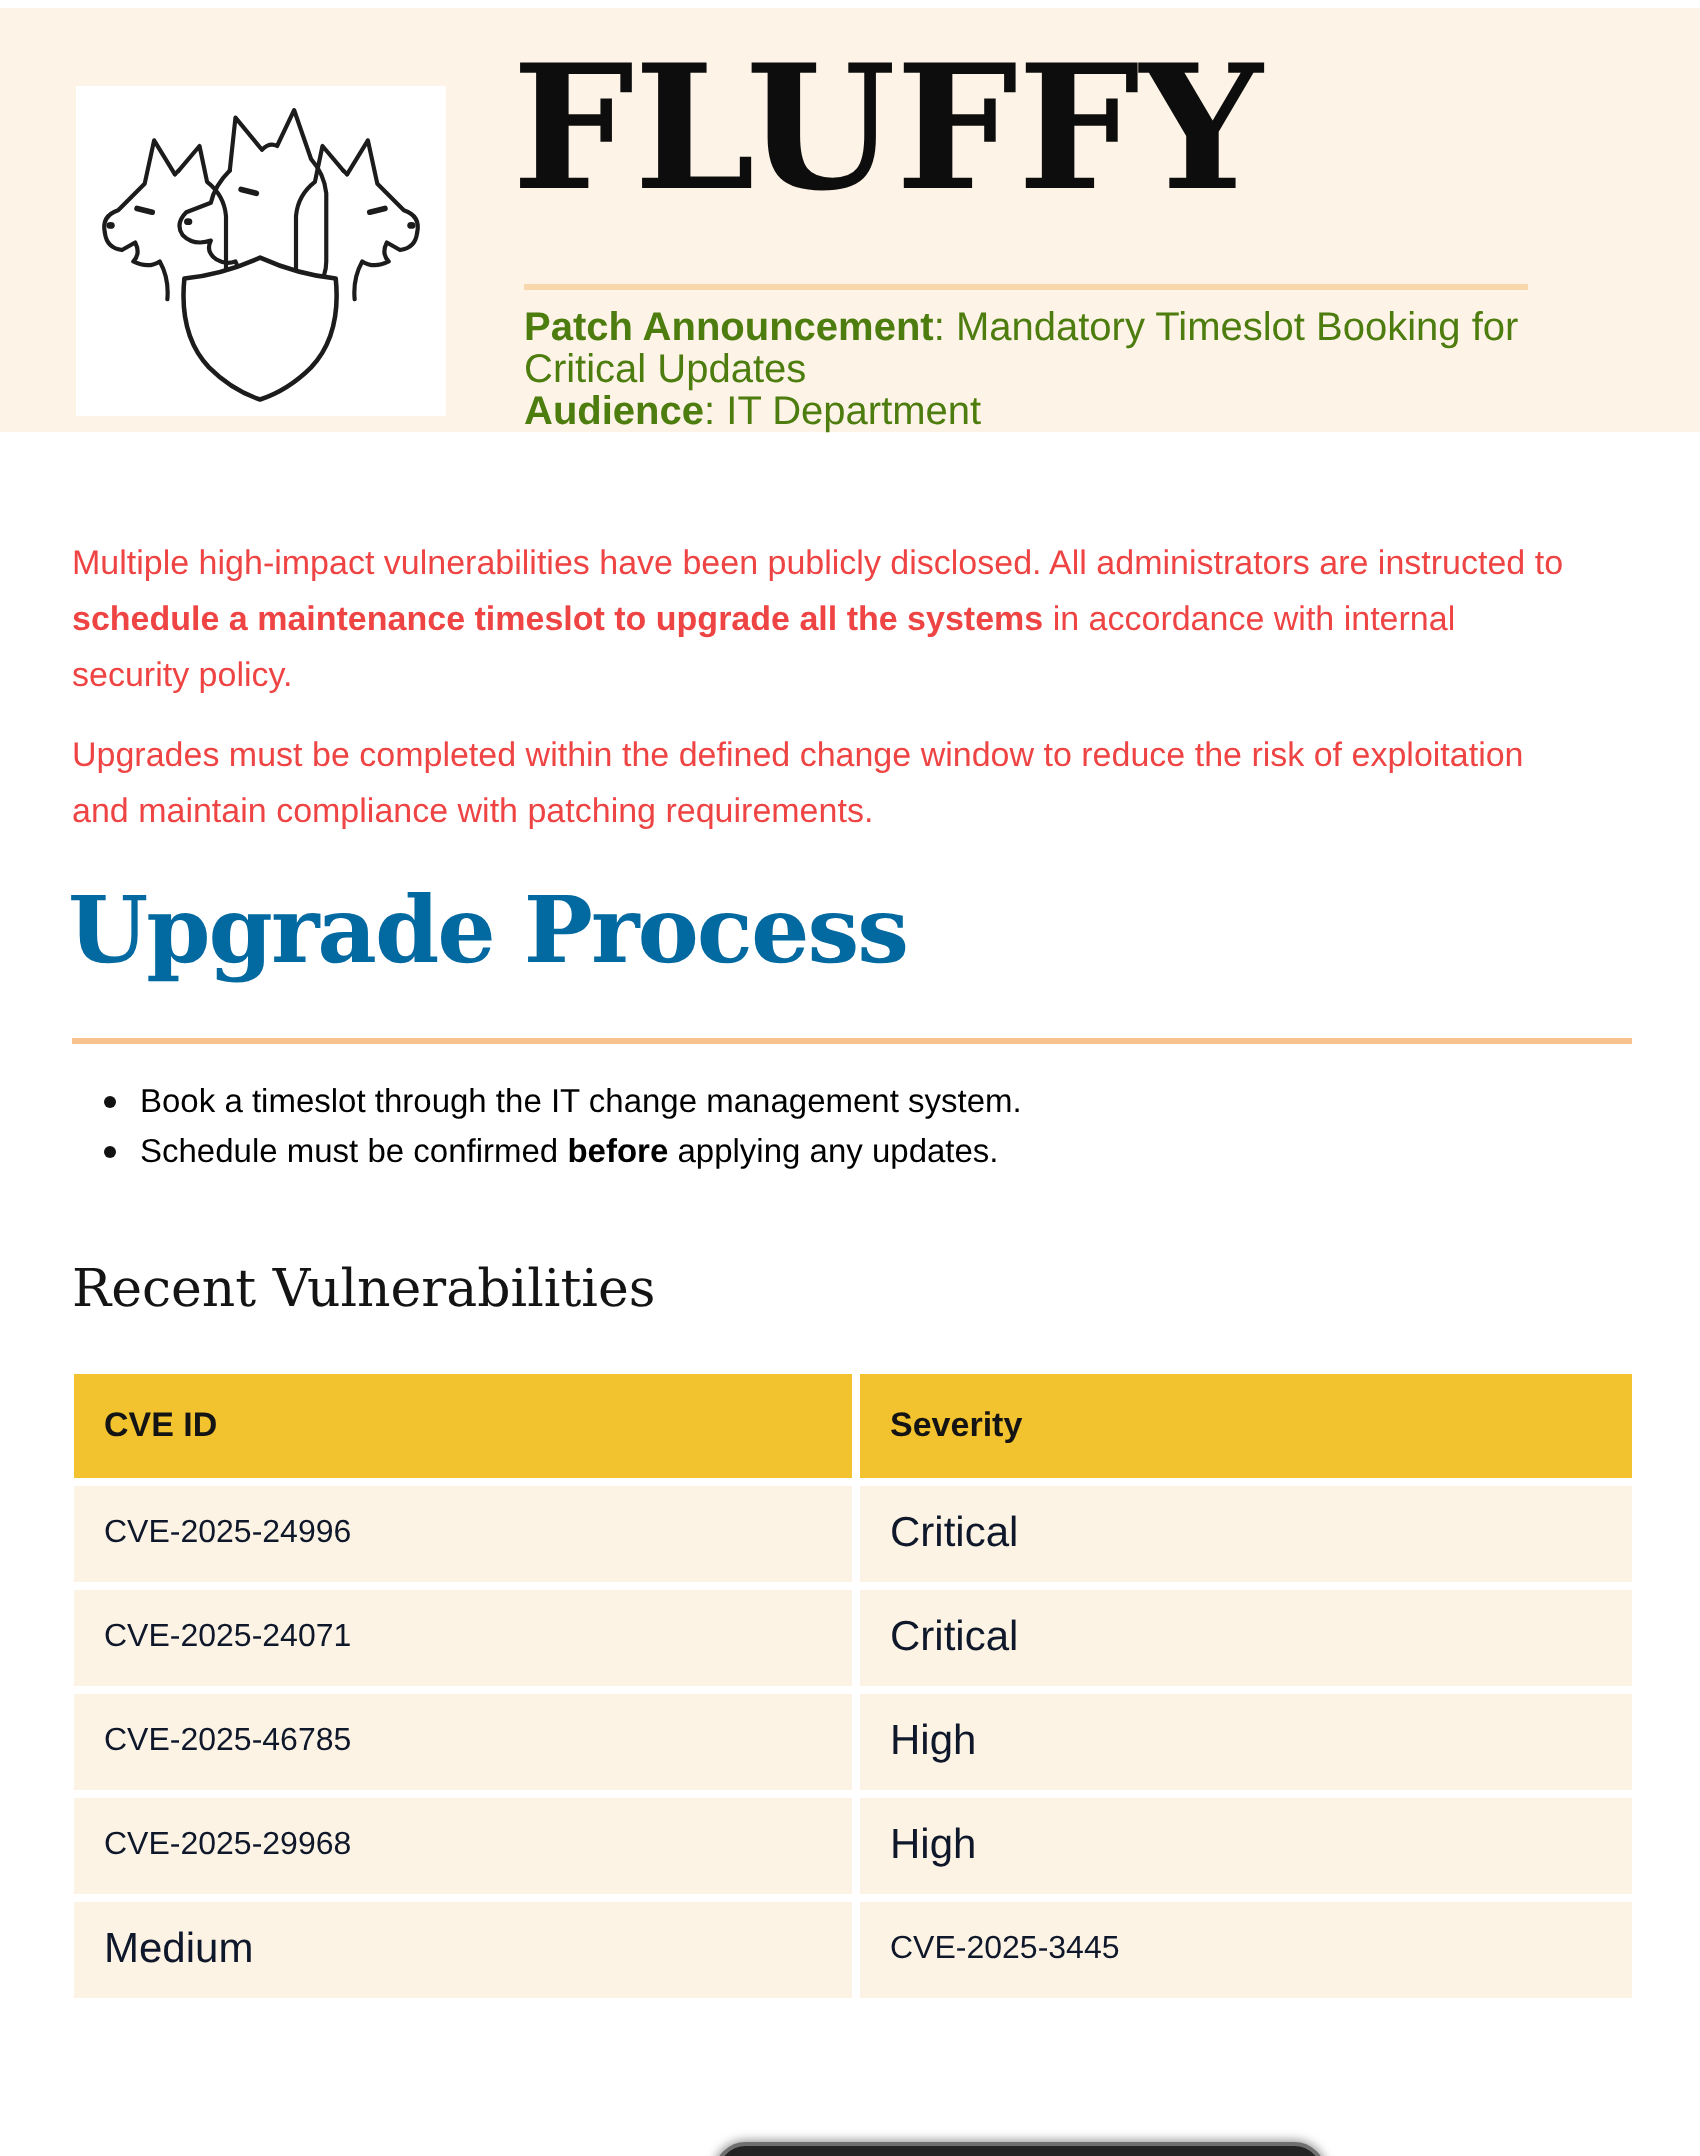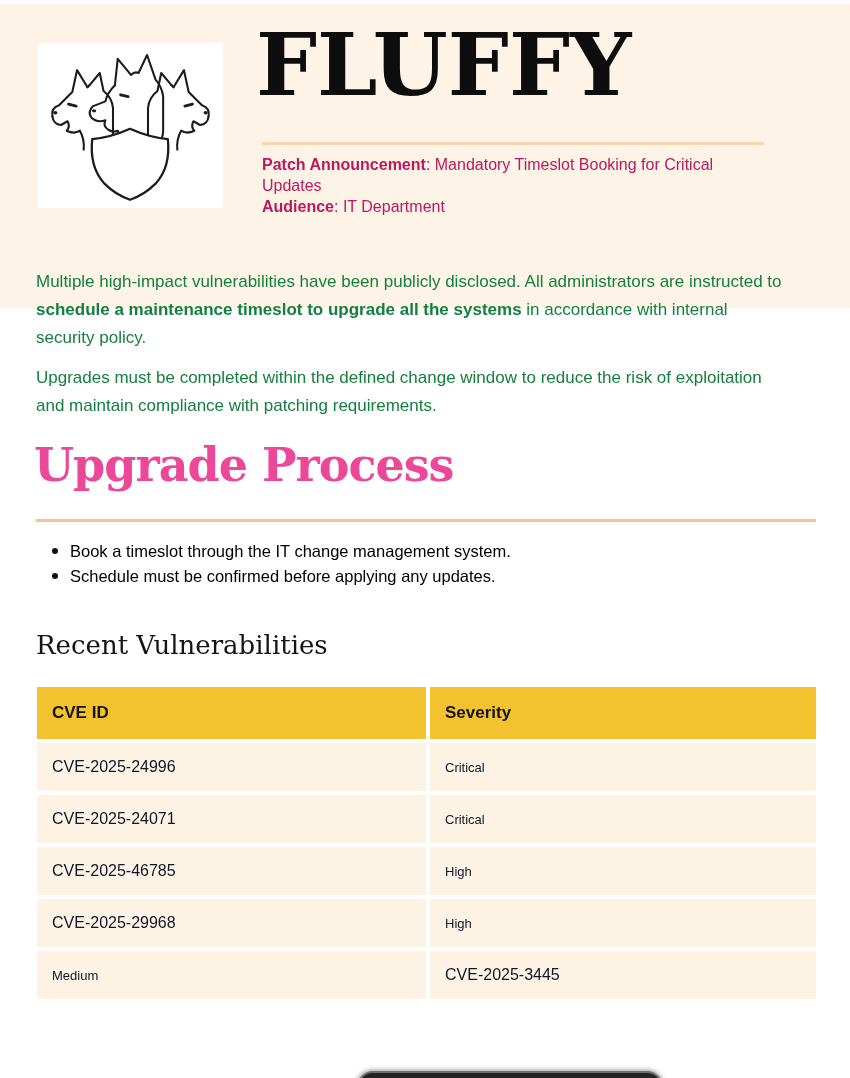--- a/index.html
+++ b/index.html
@@ -7,21 +7,21 @@
   body {
     position:relative;
     overflow:hidden;
     background:#ffffff;
     font-family:"Liberation Sans", sans-serif;
     color:#1a1a1a;
   }
 
   
   .header {
-    position:absolute; left:0; top:4px; width:850px; height:304px;
+    position:absolute; left:0; top:4px; width:850px; height:212px;
     background:#FDF3E6;
     text-decoration:underline;
   }
   .logo-box {
     position:absolute; left:38px; top:39px; width:185px; height:165px;
     background:#ffffff;
     display:flex; align-items:center; justify-content:center;
   }
   .logo-box svg { width:175px; height:157px; }
   .brand-title {
@@ -32,54 +32,54 @@
     line-height:1;
     letter-spacing:0px;
     color:#0d0d0d;
   }
   .header-divider {
     position:absolute; left:262px; top:138px; width:502px; height:3px;
     background:#F8D7AC;
   }
   .header-meta {
     position:absolute; left:262px; top:150px; width:505px;
-    font-size:16px; line-height:21px; color:#be185d;
+    font-size:20px; line-height:21px; color:#4d7c0f;
   }
 
   
-  .para { position:absolute; left:36px; width:752px; font-size:17px; line-height:28px; color:#15803d; }
+  .para { position:absolute; left:36px; width:752px; font-size:17px; line-height:28px; color:#ef4444; }
   .p1 { top:268px; }
   .p2 { top:364px; }
   .para b { font-weight:bold; }
 
   .h1 {
     position:absolute; left:34px; top:438px;
     font-family:"DejaVu Serif", serif;
     font-weight:900;
     font-size:46px;
     letter-spacing:-1px;
-    color:#ec4899;
+    color:#0369a1;
   }
   .section-divider {
     position:absolute; left:36px; top:519px; width:780px; height:3px;
     background:#F8C28F;
   }
 
   .bullets { position:absolute; left:52px; top:539px; width:740px; list-style:none; }
   .bullets li {
     position:relative;
     padding-left:18px;
     font-size:16.5px; line-height:25px; color:#000000;
   }
   .bullets li .dot {
     position:absolute; left:0; top:9px;
     width:6px; height:6px; border-radius:50%;
     background:#111;
   }
-  .bullets b { font-weight:normal;text-align:right; }
+  .bullets b { font-weight:bold;text-align:right; }
 
   .h2 {
     position:absolute; left:36px; top:630px;
     font-family:"DejaVu Serif", serif;
     font-weight:400;
     font-size:26px;
     color:#141414;
   }
 
   
@@ -91,21 +91,21 @@
     background:#ffffff;
   }
   .cell {
     background:#FCF3E4;
     height:48px;
     display:flex; align-items:center;
     padding-left:15px;
     font-size:16px;
     color:#0f172a;
   }
-  .cell.sev { font-size:13px; }
+  .cell.sev { font-size:21px; }
   .cell.head {
     background:#F3C22F;
     height:52px;
     font-weight:bold;
     font-size:17px;
     color:#141414;
   }
 
   
   .cta-button {

